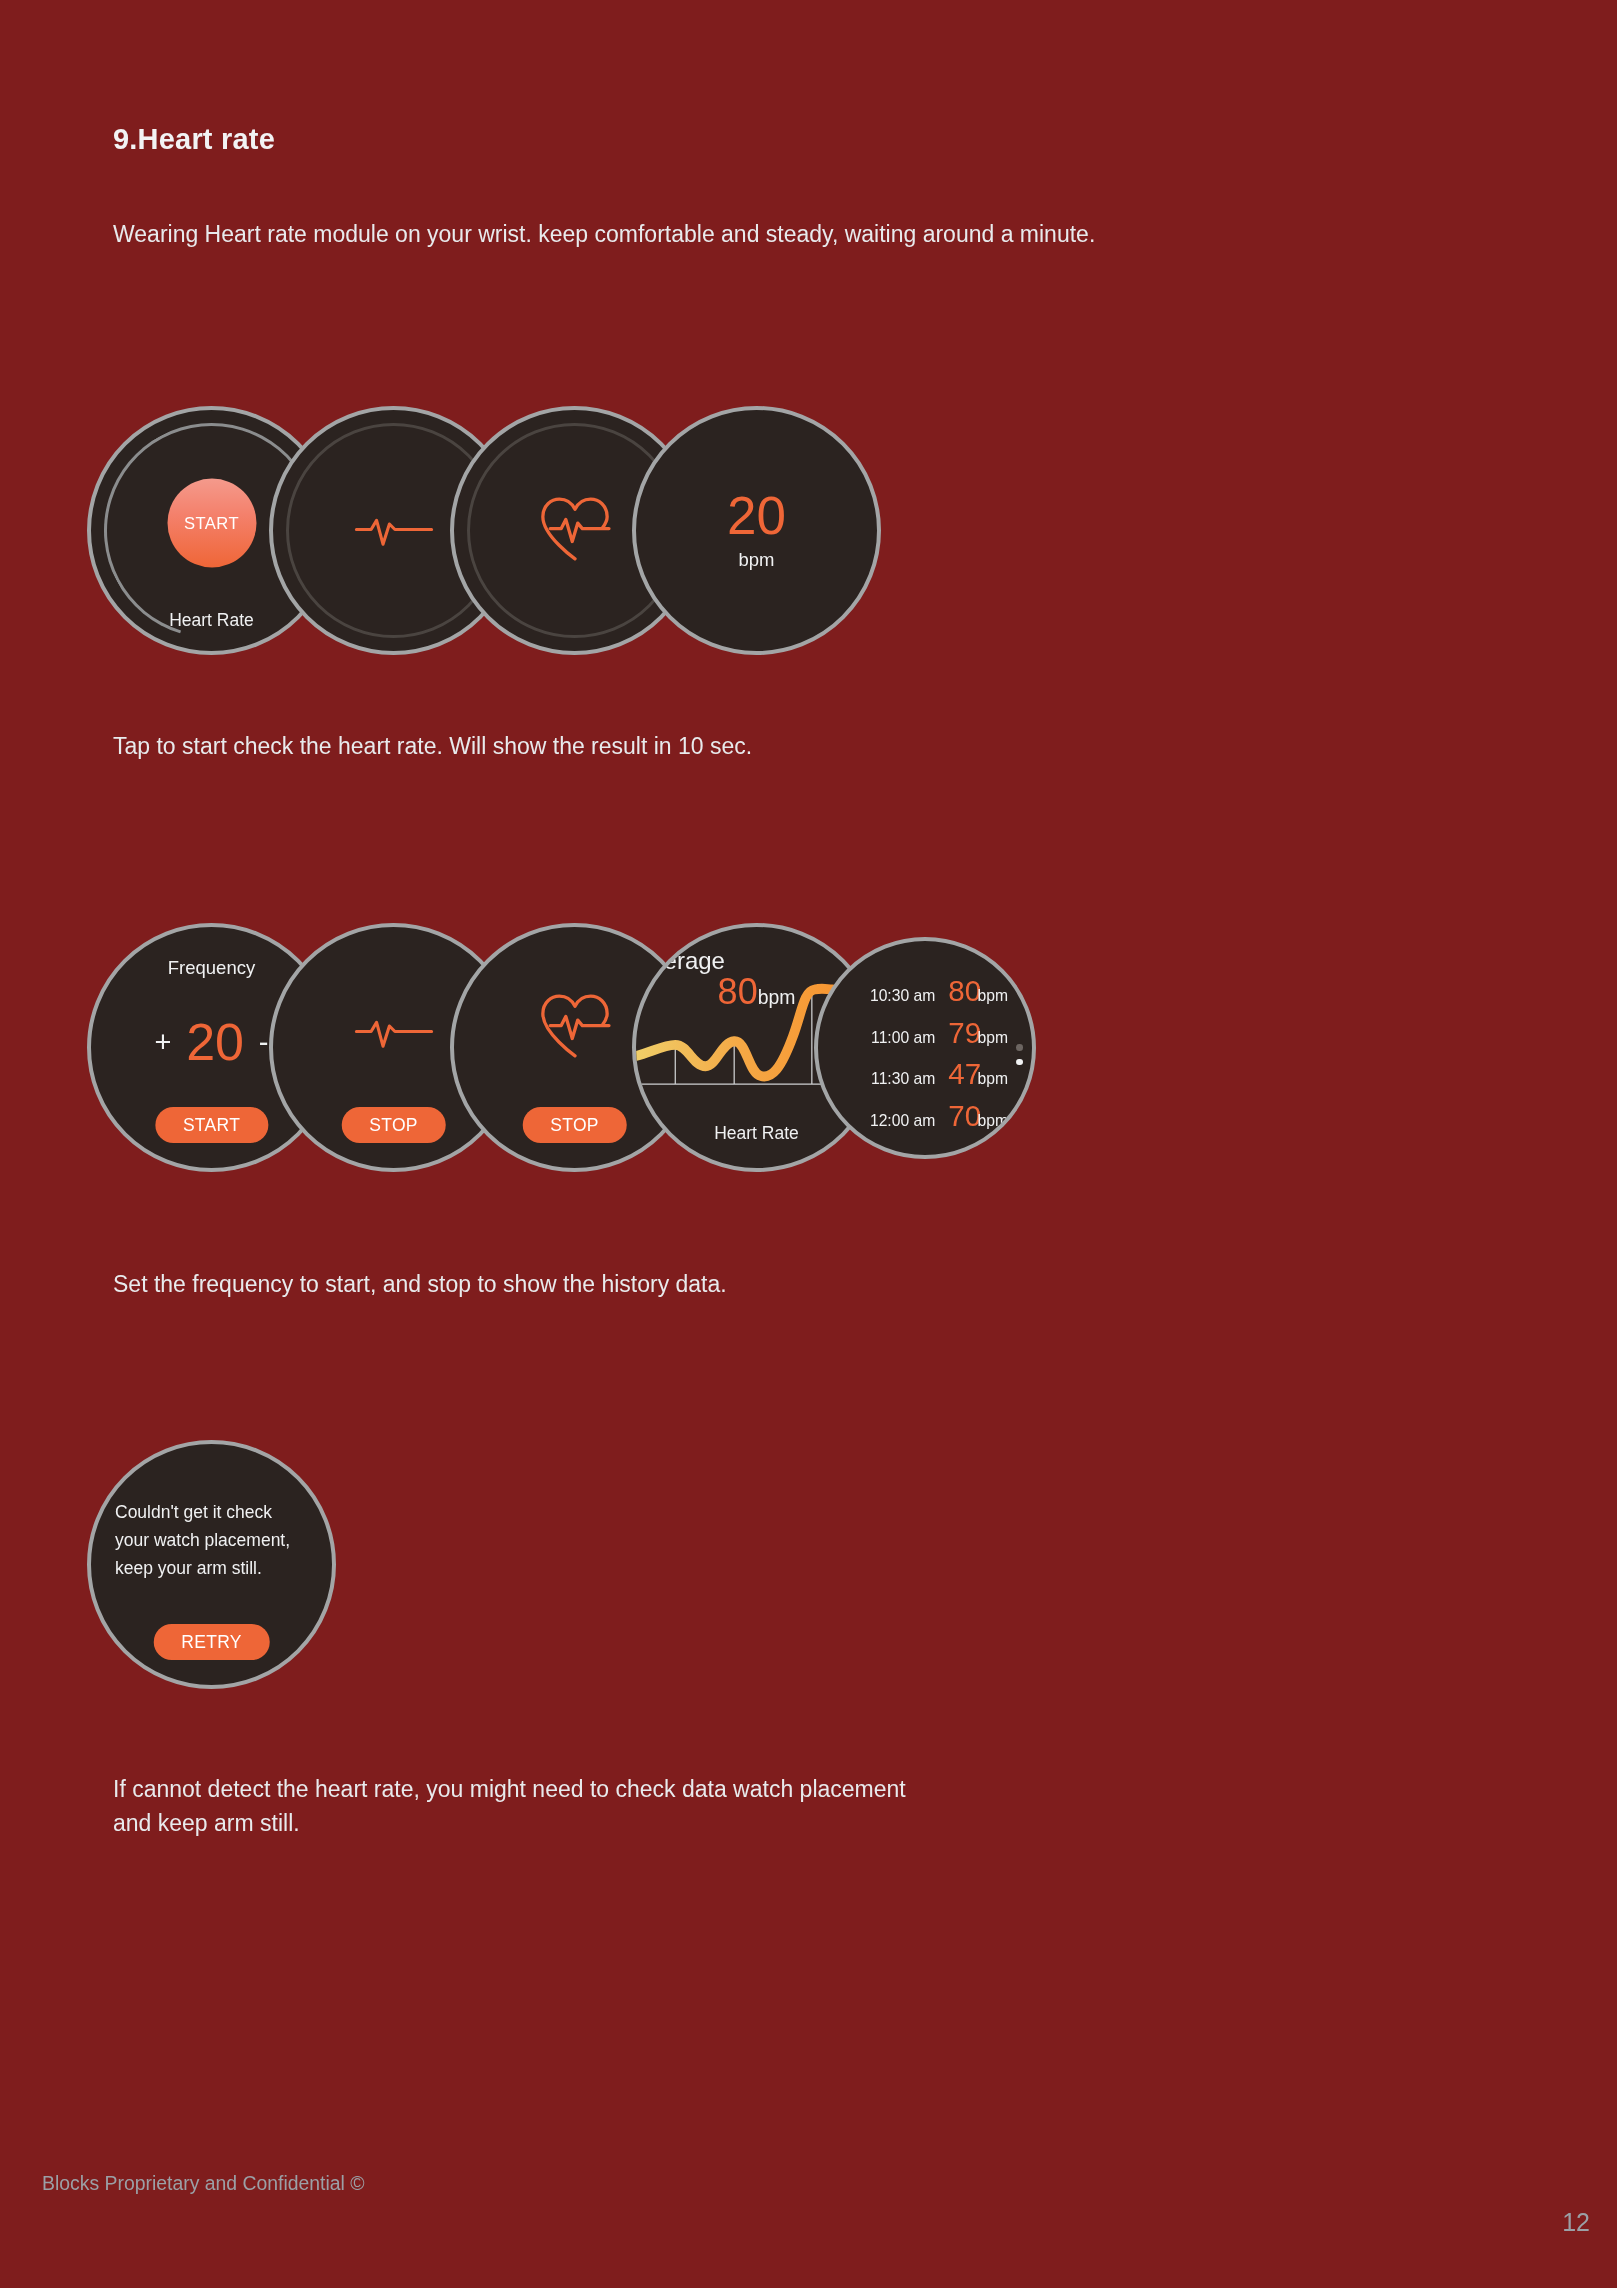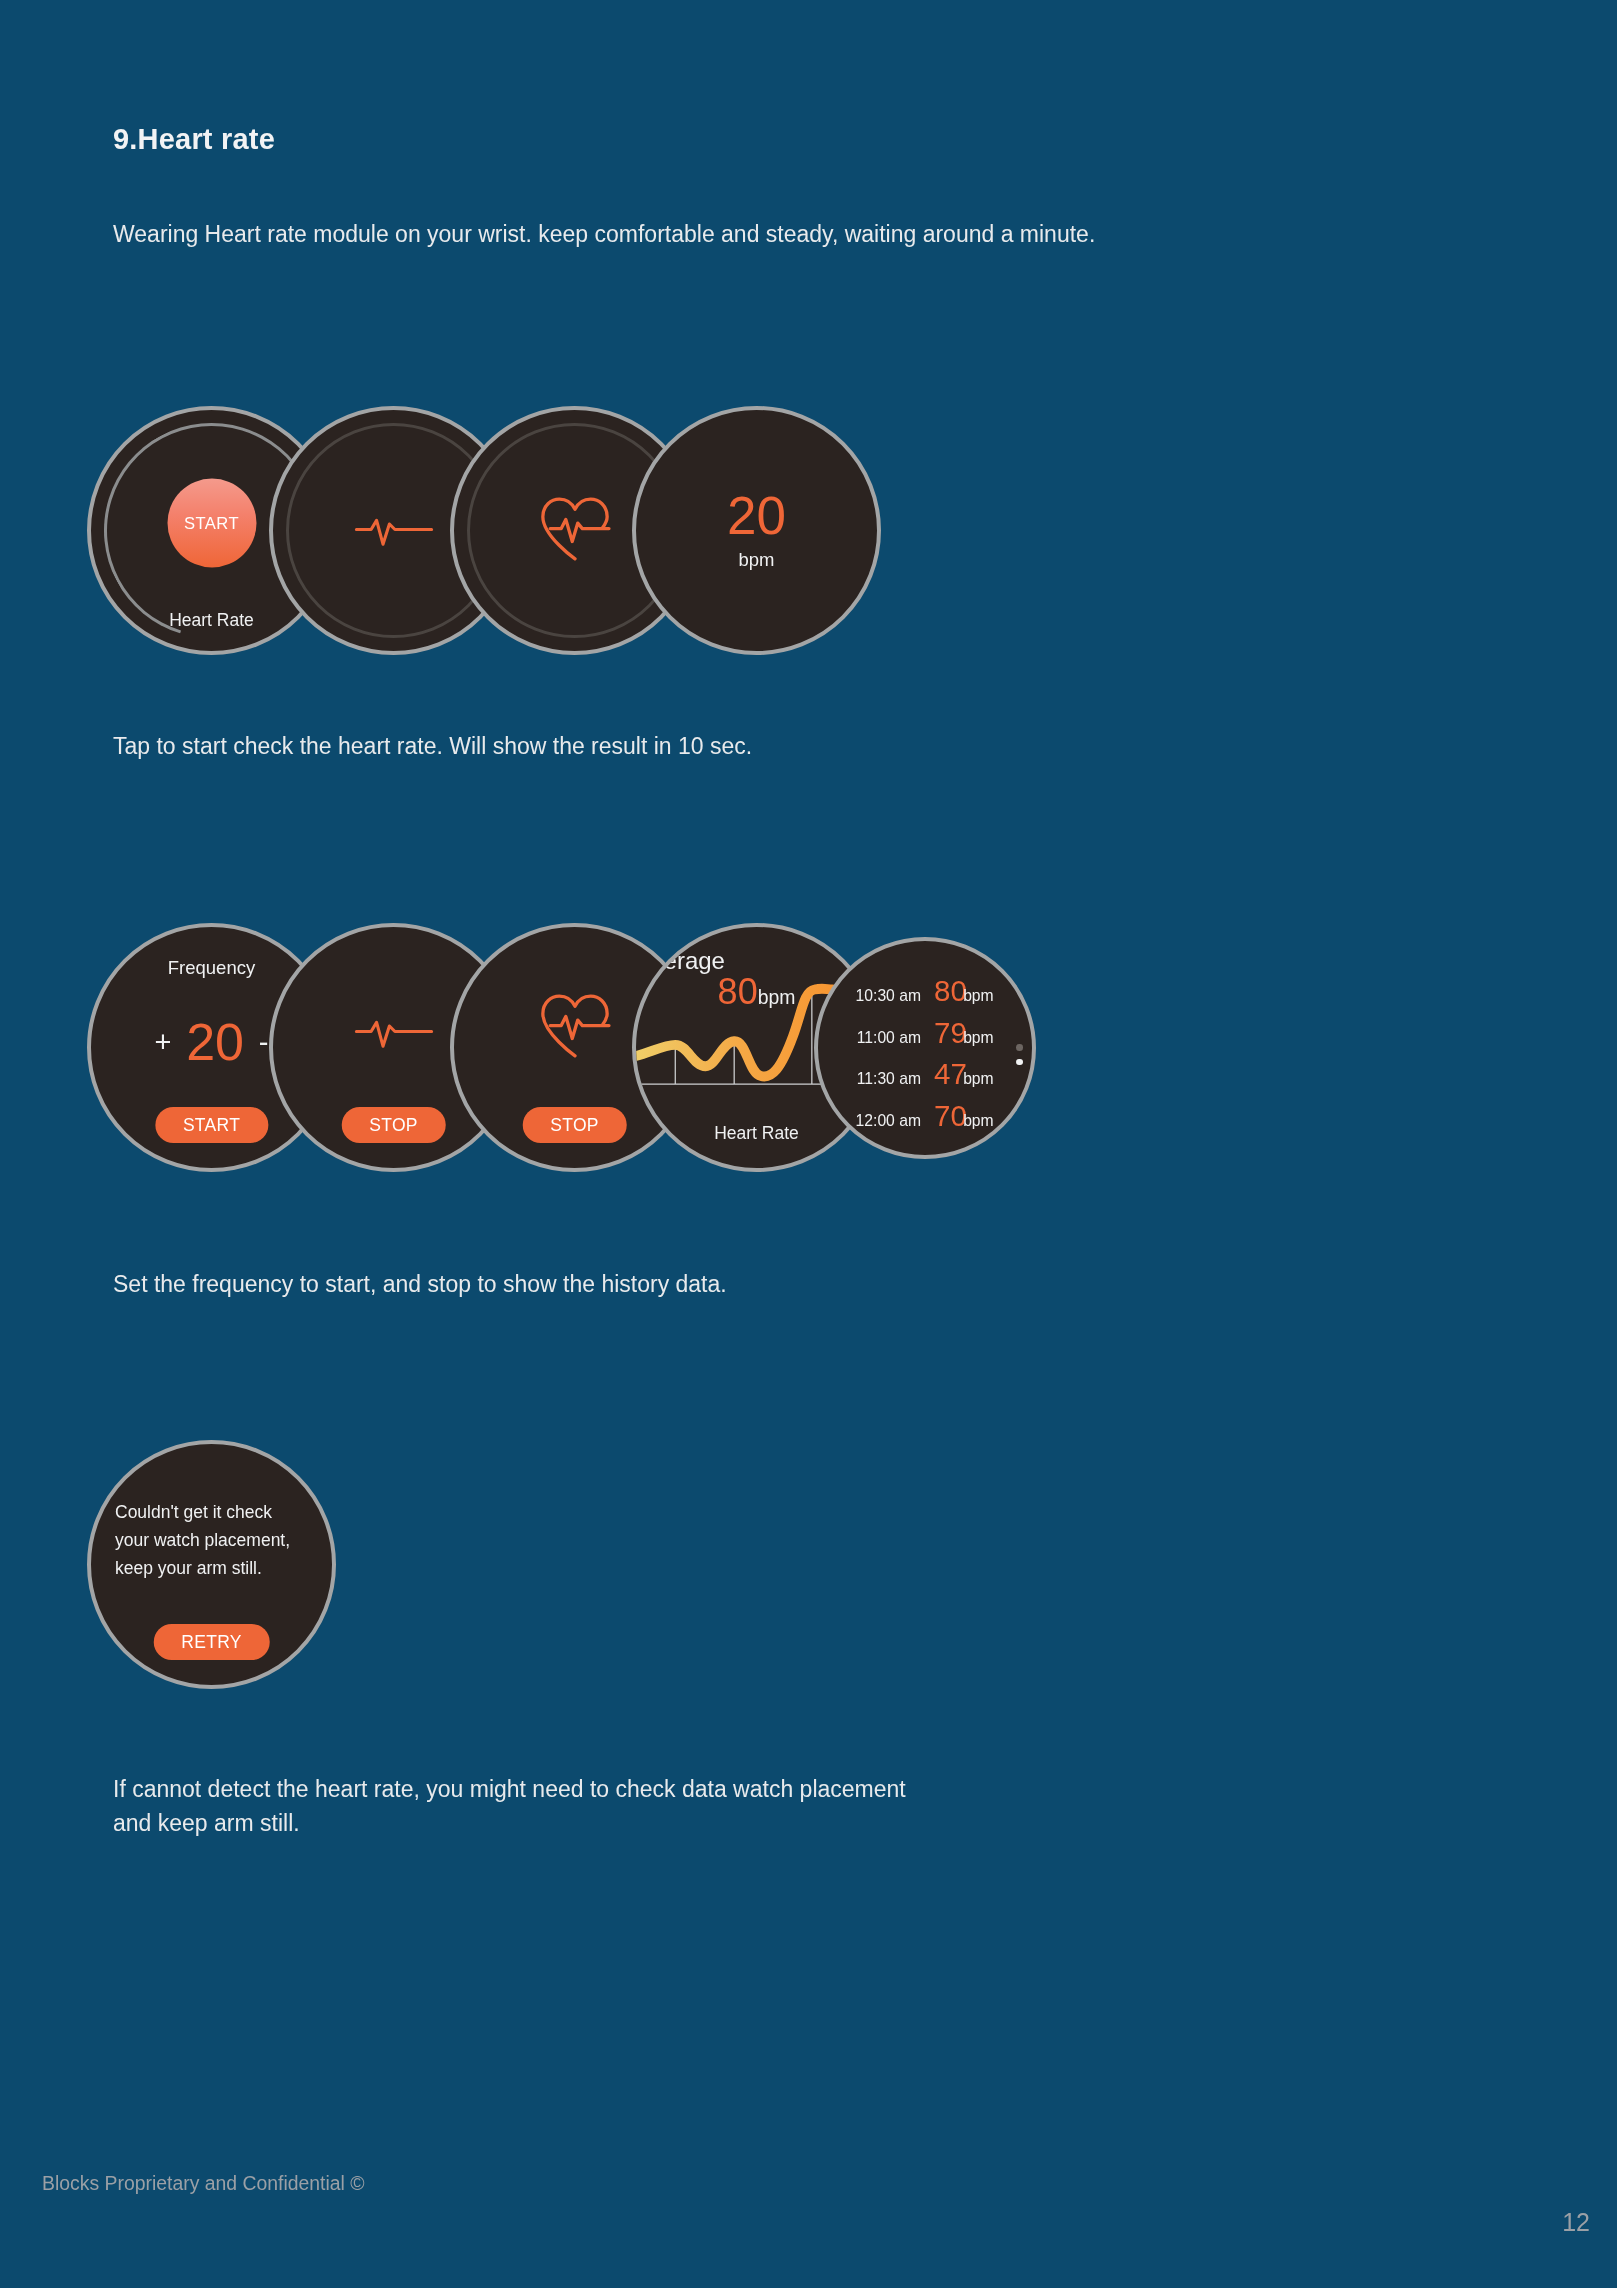--- a/index.html
+++ b/index.html
@@ -7,21 +7,21 @@
     width: 1618px;
     height: 2289px;
     background: #2e3238;
     font-family: "Liberation Sans", sans-serif;
     overflow: hidden;
   }
   .page {
     position: relative;
     width: 1618px;
     height: 2289px;
-    background: #0c4a6e;
+    background: #7f1d1d;
   }
 
   
   .page-title {
     position: absolute;
     left: 113px;
     top: 123px;
     font-size: 29px;
     font-weight: bold;
     color: #f2f3f4;
@@ -215,21 +215,21 @@
     position: absolute;
     left: 0; right: 0; top: 35px;
     display: flex;
     flex-direction: column;
     gap: 12px;
     padding: 0 24px;
   }
   .hist-row {
     display: flex;
     align-items: baseline;
-    justify-content: flex-start;
+    justify-content: flex-end;
     gap: 13px;
   }
   .hist-time { color: #f0f1f2; font-size: 15.7px; width: 79px; text-align: right; }
   .hist-val  { color: #ee6637; font-size: 29.5px; line-height: 29.5px; }
   .hist-unit { color: #f0f1f2; font-size: 15.7px; margin-left: -3.7px; }
 
   
   #w10 { left: 87px; top: 1440px; width: 249px; height: 249px; }
   .err-text {
     position: absolute;

